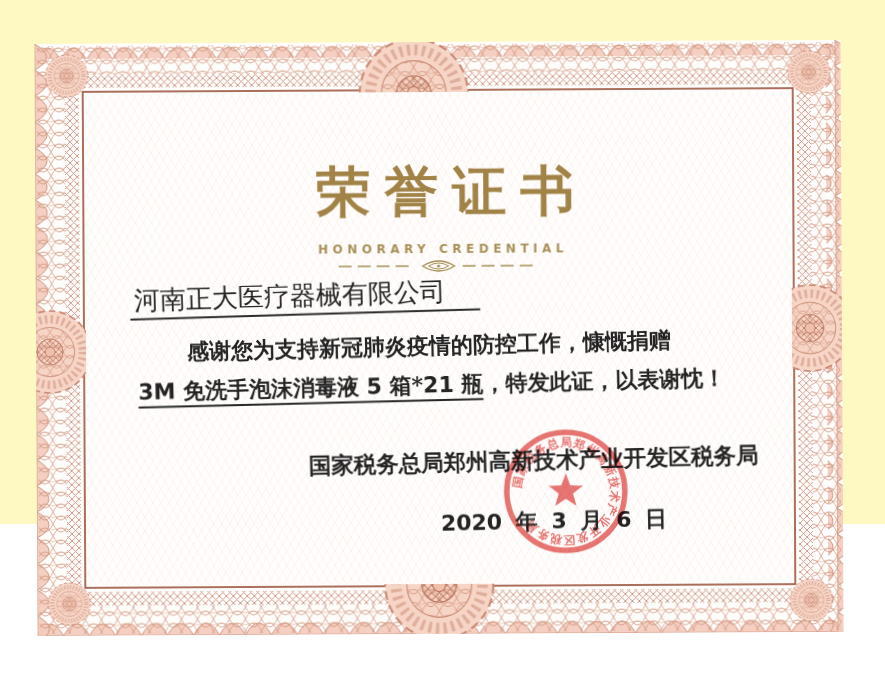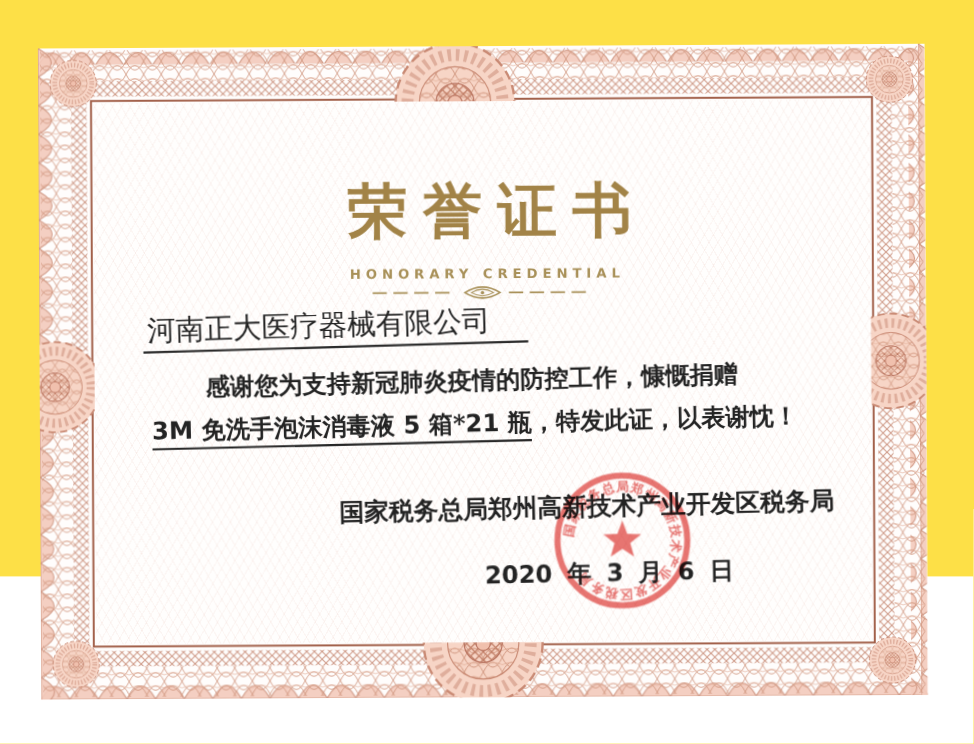--- a/index.html
+++ b/index.html
@@ -1,18 +1,18 @@
 <!DOCTYPE html>
 <html><head>
 <meta charset="utf-8">
 <style>
   html,body{margin:0;padding:0;}
   body{width:885px;height:676px;background:#ffffff;overflow:hidden;
        font-family:"DejaVu Serif", serif;}
-  .page{position:relative;width:885px;height:524px;background:#fde047;}
+  .page{position:relative;width:885px;height:524px;background:#fef9c3;}
   .cert{position:absolute;left:36px;top:42px;width:806px;height:592px;
         transform:rotate(-0.3deg);background:#fffdfc;}
   .border-svg{position:absolute;left:0;top:0;width:806px;height:592px;}
   .inner-field{position:absolute;left:50px;top:50px;right:50px;bottom:50px;
         background:
           repeating-linear-gradient(60deg, rgba(225,170,155,.10) 0 1px, transparent 1px 7px),
           repeating-linear-gradient(-60deg, rgba(225,170,155,.10) 0 1px, transparent 1px 7px),
           #fffefd;}
   .content{position:absolute;left:0;top:0;width:806px;height:592px;}
 

